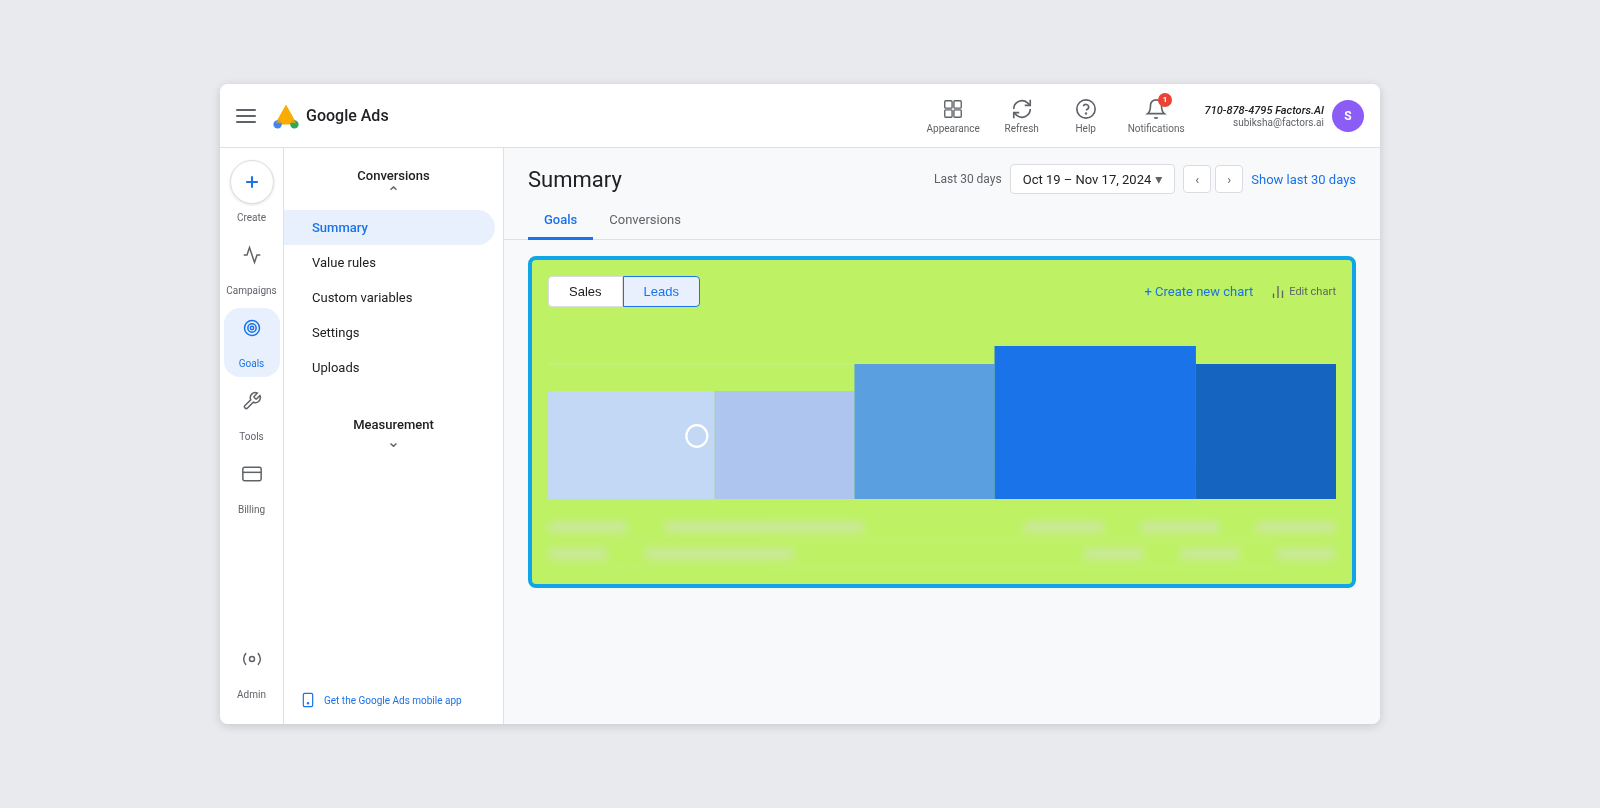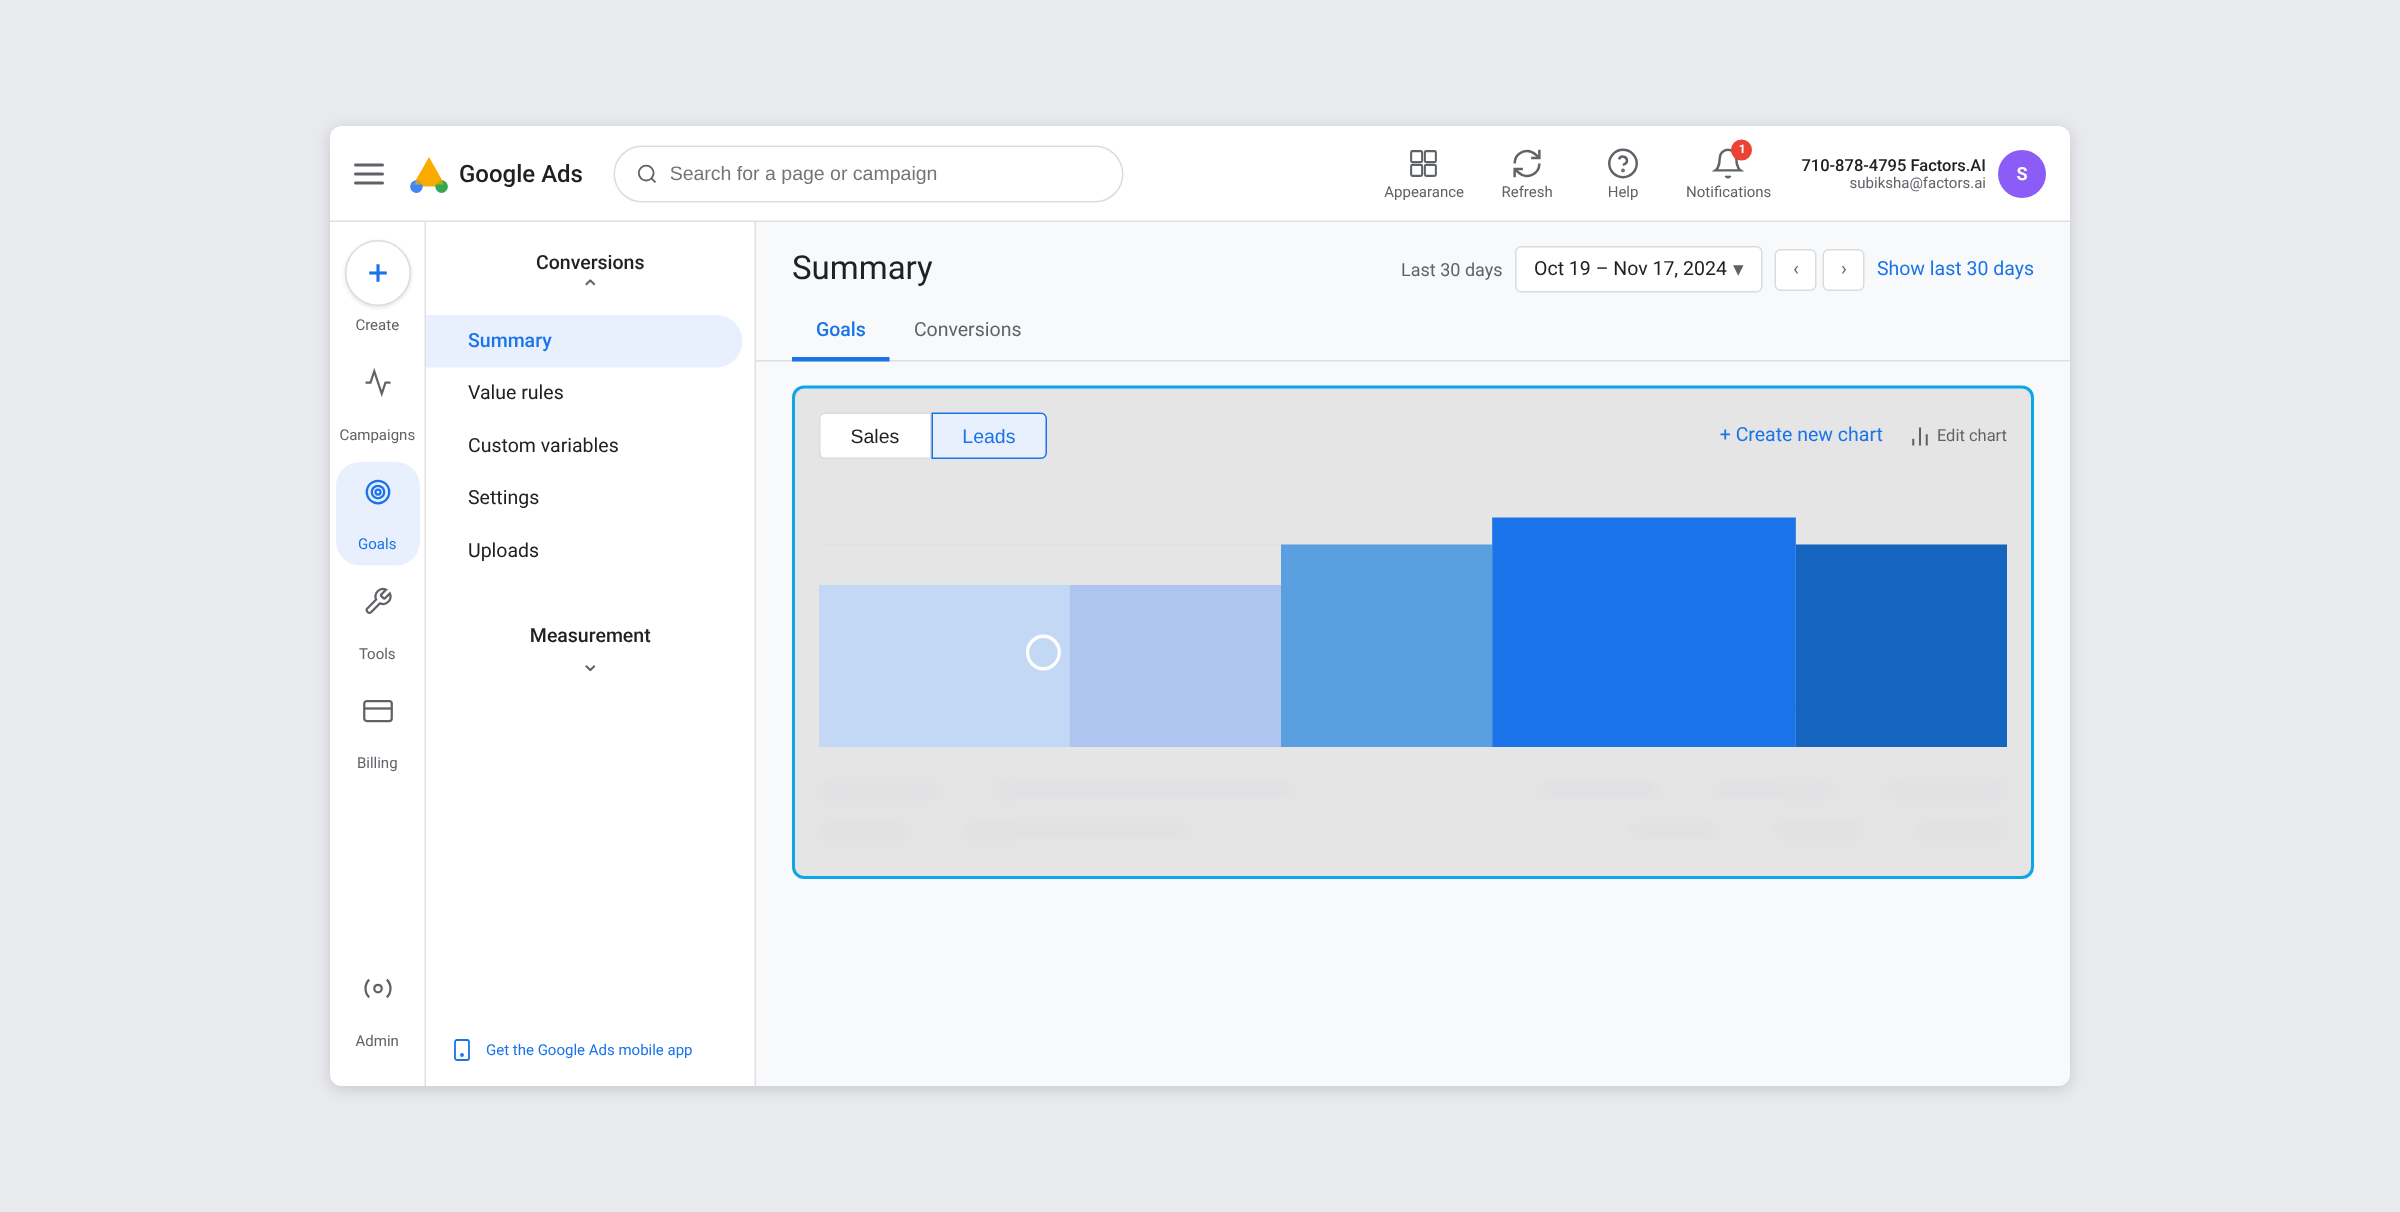--- a/index.html
+++ b/index.html
@@ -141,20 +141,21 @@
     }
     .user-details {
       display: flex;
       flex-direction: column;
       align-items: flex-end;
     }
     .user-name {
       font-size: 11px;
       color: #202124;
       font-weight: 500;
+      font-style: italic;
     }
     .user-email {
       font-size: 10px;
       color: #5f6368;
     }
     .avatar {
       width: 32px;
       height: 32px;
       border-radius: 50%;
       background: #8b5cf6;
@@ -405,23 +406,23 @@
       line-height: 1.5;
       margin-bottom: 16px;
       max-width: 900px;
     }
     .description-text a {
       color: #1a73e8;
       text-decoration: none;
     }
     
     .chart-card {
-      background: #e5e5e5;
+      background: #bef264;
       border-radius: 8px;
-      border: 2px solid #0ea5e9;
+      border: 4px solid #0ea5e9;
       padding: 16px;
       overflow: hidden;
     }
     .chart-header {
       display: flex;
       align-items: center;
       justify-content: space-between;
       margin-bottom: 12px;
     }
     .chart-toggle {
@@ -512,27 +513,20 @@
       <span></span>
     </div>
     <div class="logo-area">
       <svg class="logo-triangle" viewBox="0 0 40 40" fill="none" xmlns="http://www.w3.org/2000/svg">
         <polygon points="20,4 36,32 4,32" fill="#f9ab00"></polygon>
         <circle cx="8" cy="32" r="6" fill="#4285f4"></circle>
         <circle cx="32" cy="32" r="6" fill="#34a853"></circle>
         <polygon points="20,4 34,30 6,30" fill="#f9ab00" opacity="0.7"></polygon>
       </svg>
       <span class="logo-text">Google Ads</span>
-    </div>
-    <div class="search-bar">
-      <svg width="16" height="16" viewBox="0 0 24 24" fill="none" stroke="#5f6368" stroke-width="2">
-        <circle cx="11" cy="11" r="8"></circle>
-          <path d="m21 21-4.35-4.35"></path>
-      </svg>
-      <input type="text" placeholder="Search for a page or campaign" style="">
     </div>
 
     <div class="topbar-right">
       <div class="topbar-action">
         <div class="icon-wrap">
           <svg width="22" height="22" viewBox="0 0 24 24" fill="none" stroke="#5f6368" stroke-width="1.5">
             <rect x="3" y="3" width="8" height="8" rx="1"></rect>
             <rect x="13" y="3" width="8" height="8" rx="1"></rect>
             <rect x="3" y="13" width="8" height="8" rx="1"></rect>
             <rect x="13" y="13" width="8" height="8" rx="1"></rect>

